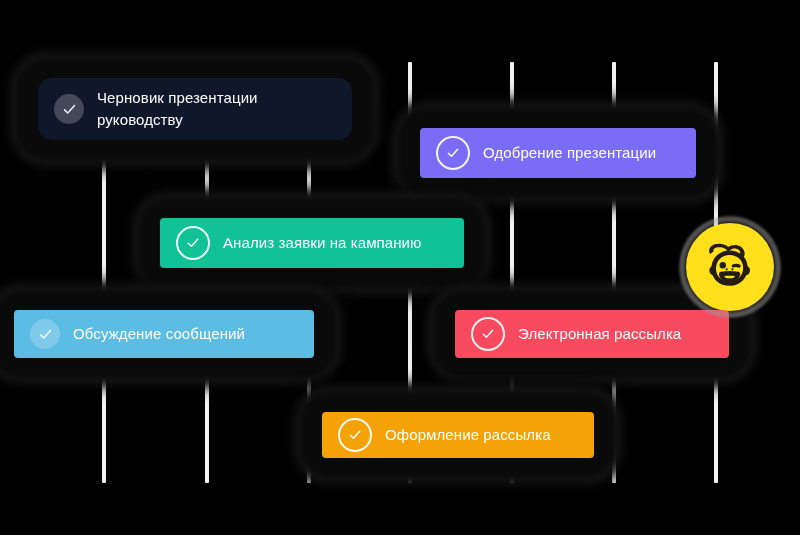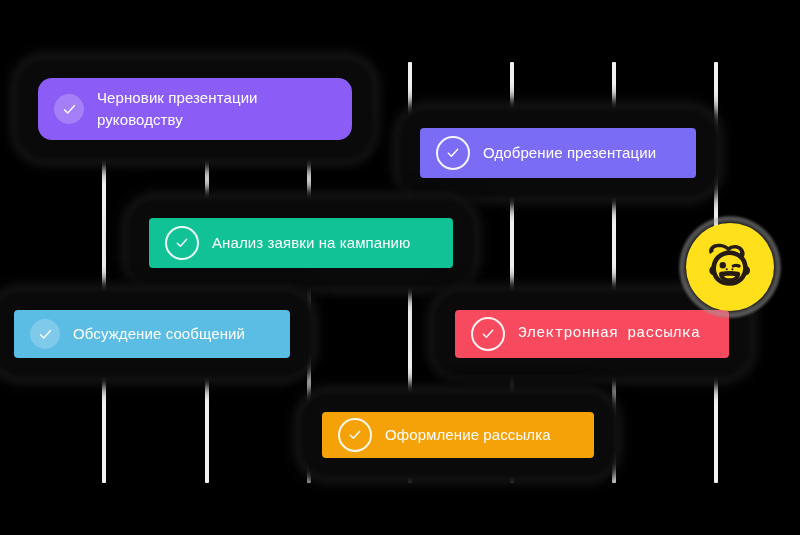--- a/index.html
+++ b/index.html
@@ -92,22 +92,22 @@
     border: none;
     background: rgba(255,255,255,.22);
   }
   .check svg { display: block; }
   .check.ring svg path { stroke: #ffffff; stroke-width: 2.1; }
   .check.soft svg path { stroke: #ffffff; stroke-width: 2.1; opacity: .92; }
 
   
   #card-0 { left: 38px;  top: 78px;  width: 314px; height: 62px; background: #ef7a85; border-radius: 14px; }
   #card-1 { left: 420px; top: 128px; width: 276px; height: 50px; background: #7b6cf6; }
-  #card-2 { left: 149px; top: 218px; width: 304px; height: 50px; background: #10c295; }
-  #card-3 { left: 14px;  top: 310px; width: 276px; height: 48px; background: #5bbce4; }
+  #card-2 { left: 160px; top: 218px; width: 304px; height: 50px; background: #10c295; }
+  #card-3 { left: 14px;  top: 310px; width: 300px; height: 48px; background: #5bbce4; }
   #card-4 { left: 455px; top: 310px; width: 274px; height: 48px; background: #f84a5e; }
   #card-5 { left: 322px; top: 412px; width: 272px; height: 46px; background: #f5a209; }
 
   #card-0 .card-label { line-height: 22px; }
 
   
   #brand-badge {
     position: absolute;
     left: 683px;
     top: 220px;
@@ -147,21 +147,21 @@
     <div class="rule" style="left: 205px; top: 62px; height: 421px; width: 4px; background: rgb(242, 242, 242);"></div>
     <div class="rule" style="left: 307px; top: 62px; height: 421px; width: 4px; background: rgb(242, 242, 242);"></div>
     <div class="rule" style="left: 408px; top: 62px; height: 421px; width: 4px; background: rgb(242, 242, 242);"></div>
     <div class="rule" style="left: 510px; top: 62px; height: 421px; width: 4px; background: rgb(242, 242, 242);"></div>
     <div class="rule" style="left: 612px; top: 62px; height: 421px; width: 4px; background: rgb(242, 242, 242);"></div>
     <div class="rule" style="left: 714px; top: 62px; height: 421px; width: 4px; background: rgb(242, 242, 242);"></div>
   </div>
 
   <div id="cards">
 
-    <div class="card" id="card-0" style="background: #8b5cf6;">
+    <div class="card" id="card-0" style="background: #0f172a;">
       <span class="check soft">
         <svg viewBox="0 0 24 24" width="17" height="17" fill="none" aria-hidden="true">
           <path d="M5 12.5 L9.6 17 L19 6.5" stroke-linecap="round" stroke-linejoin="round"></path>
         </svg>
       </span>
       <span class="card-label">Черновик презентации
 руководству</span>
     </div>
 
     <div class="card" id="card-1" style="background: rgb(123, 108, 246);">
@@ -184,21 +184,21 @@
 
     <div class="card" id="card-3" style="background: rgb(91, 188, 228);">
       <span class="check soft">
         <svg viewBox="0 0 24 24" width="17" height="17" fill="none" aria-hidden="true">
           <path d="M5 12.5 L9.6 17 L19 6.5" stroke-linecap="round" stroke-linejoin="round"></path>
         </svg>
       </span>
       <span class="card-label">Обсуждение сообщений</span>
     </div>
 
-    <div class="card" id="card-4" style="background: rgb(248, 74, 94); font-family: Liberation Mono, monospace;">
+    <div class="card" id="card-4" style="background: rgb(248, 74, 94);">
       <span class="check ring">
         <svg viewBox="0 0 24 24" width="16" height="16" fill="none" aria-hidden="true">
           <path d="M5 12.5 L9.6 17 L19 6.5" stroke-linecap="round" stroke-linejoin="round"></path>
         </svg>
       </span>
       <span class="card-label">Электронная рассылка</span>
     </div>
 
     <div class="card" id="card-5" style="background: rgb(245, 162, 9);">
       <span class="check ring">

